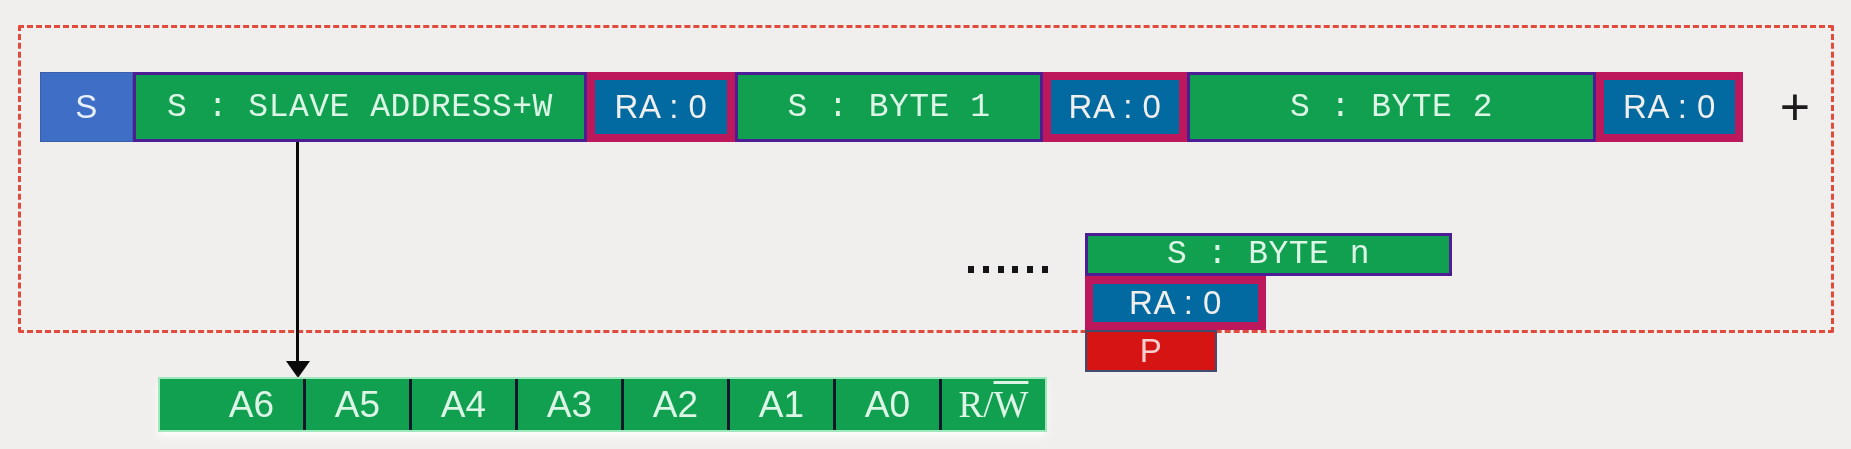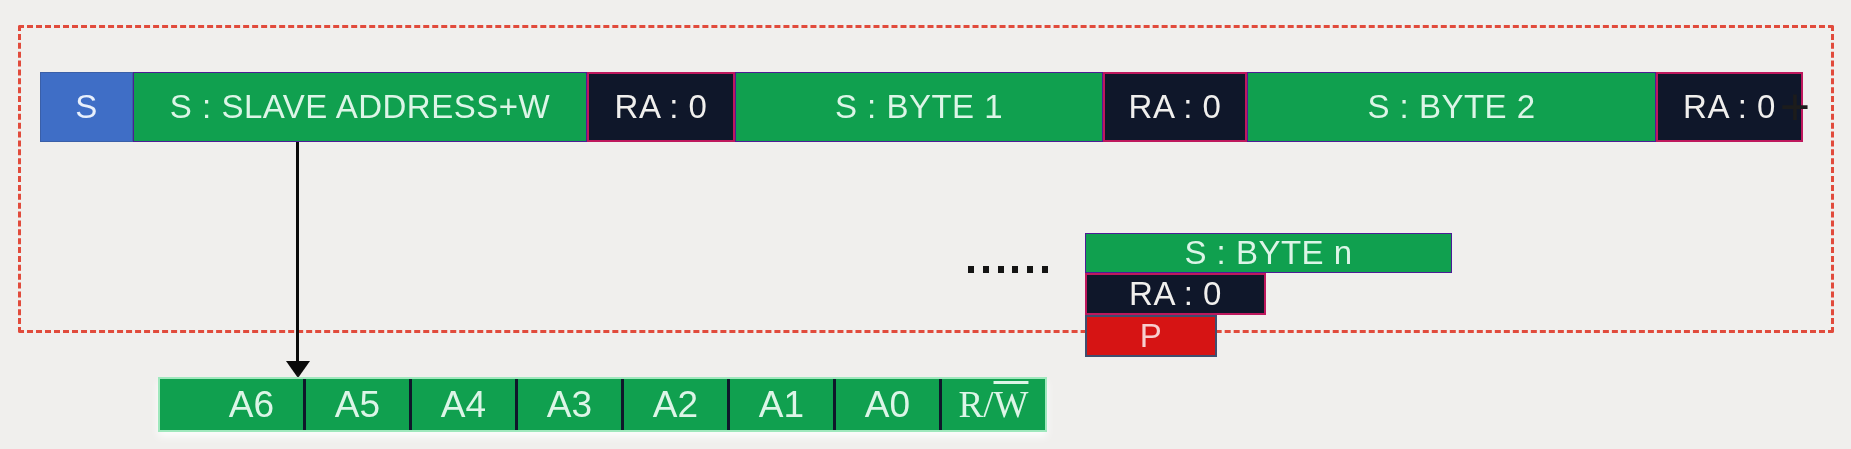--- a/index.html
+++ b/index.html
@@ -11,22 +11,22 @@
     position:absolute;left:18px;top:25px;width:1810px;height:302px;
     border:3px dashed #e14b3c;border-radius:2px;
   }
   .bar{position:absolute;display:flex;height:70px;}
   .blk{
     display:flex;align-items:center;justify-content:center;
     font-size:33px;letter-spacing:.5px;white-space:nowrap;
     box-sizing:border-box;
   }
   .blk.start{background:#3f6ec6;color:#e8f0fc;border:1px solid #3a5fa8;}
-  .blk.data{background:#10a04f;color:#dcf5e7;border:1px solid #4c1d95;}
-  .blk.ack{background:#0f172a;color:#f0efed;border:2px solid #be185d;}
+  .blk.data{background:#10a04f;color:#dcf5e7;border:3px solid #4c1d95;font-family:Liberation Mono, monospace;}
+  .blk.ack{background:#0369a1;color:#f0efed;border:8px solid #be185d;}
   .blk.stop{background:#d61414;color:#f7cfcf;border:2px solid #3f4e6e;}
   .plus{
     position:absolute;left:1768px;top:76px;width:54px;height:62px;
     display:flex;align-items:center;justify-content:center;
     font-size:52px;font-weight:400;color:#1c1c1c;
   }
   .dots{
     position:absolute;left:968px;top:263px;width:80px;height:12px;
     display:flex;align-items:center;justify-content:space-between;
   }
@@ -54,21 +54,21 @@
 <body>
 
 <div class="canvas">
 
   <div class="frame"></div>
 
   <div class="bar" style="left:40px;top:72px;">
     <div class="blk start" style="width:93px;">S</div>
     <div class="blk data" style="width:454px;">S : SLAVE ADDRESS+W</div>
     <div class="blk ack" style="width:148px;">RA : 0</div>
-    <div class="blk data" style="width:368px;">S : BYTE 1</div>
+    <div class="blk data" style="width:308px;">S : BYTE 1</div>
     <div class="blk ack" style="width:144px;">RA : 0</div>
     <div class="blk data" style="width:409px;">S : BYTE 2</div>
     <div class="blk ack" style="width:147px;">RA : 0</div>
   </div>
 
   <div class="plus">+</div>
 
   <div class="dots" aria-label="……">
     <i></i>
       <i></i>

